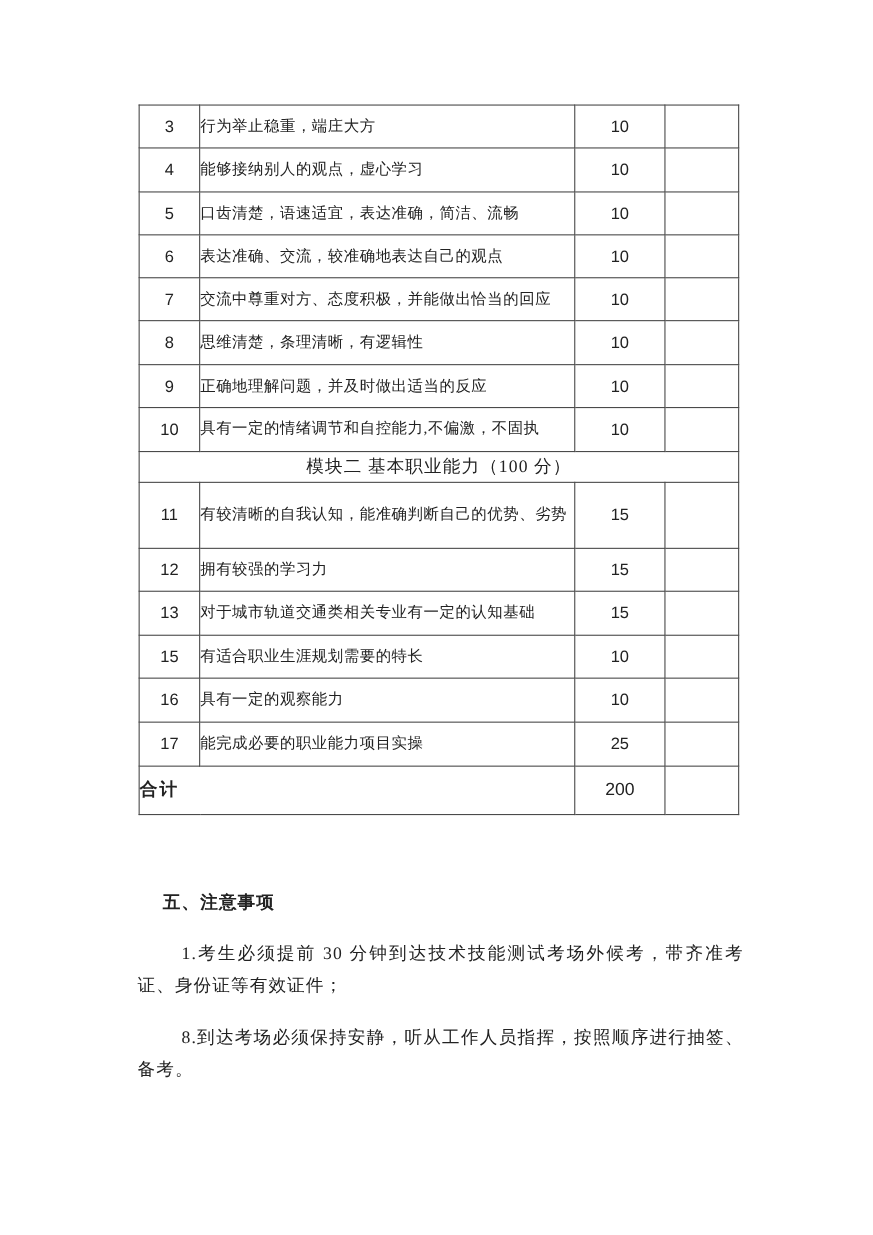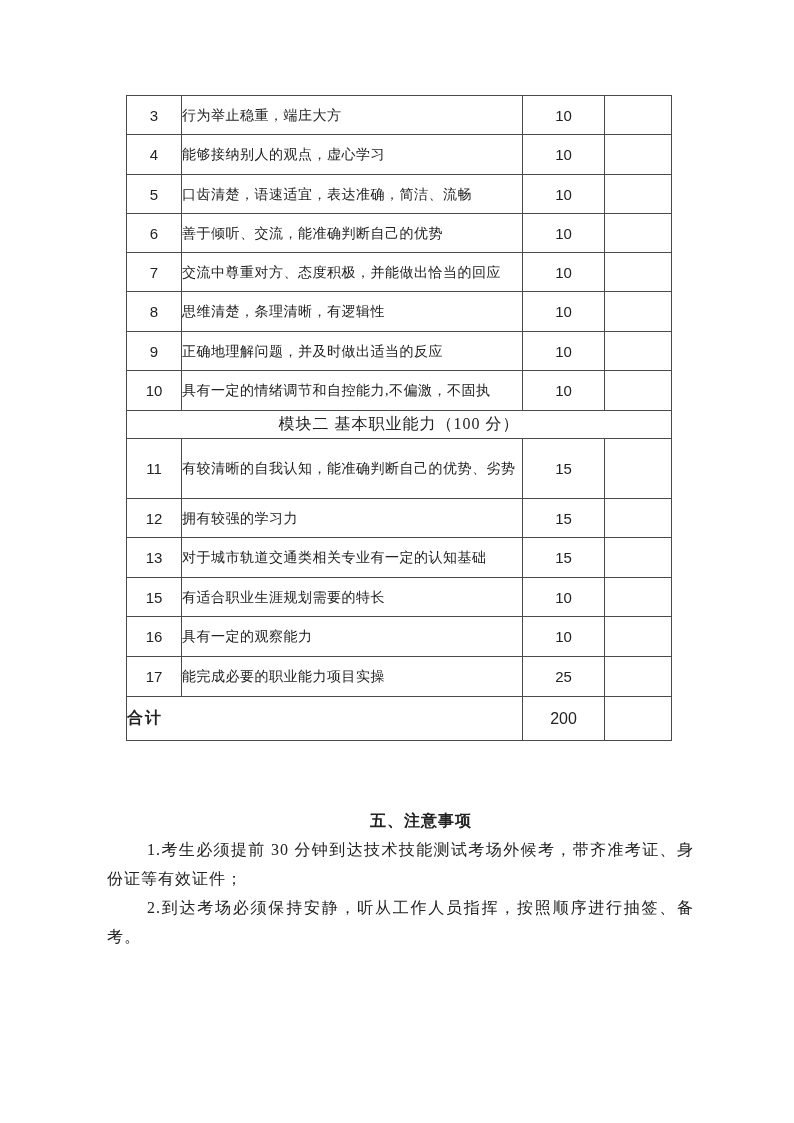--- a/index.html
+++ b/index.html
@@ -60,24 +60,23 @@
     font-size:16px;
   }
   .notes{
     position:absolute;left:107px;top:806px;width:587px;
     font-size:16px;line-height:29px;
   }
   .notes-heading{
     font-weight:bold;
     margin:0 0 0 41px;
     letter-spacing:1px;
-    text-align:center;
   }
   .notes p{
-    margin:0;
+    margin:18px;
     text-indent:40px;
     text-align:justify;
     letter-spacing:1px;
   }
 </style>
 </head>
 <body>
 
 <div class="page">
 
@@ -102,21 +101,21 @@
         <td class="blank"></td>
       </tr>
       <tr class="h39">
         <td class="num">5</td>
         <td class="desc">口齿清楚，语速适宜，表达准确，简洁、流畅</td>
         <td class="score">10</td>
         <td class="blank"></td>
       </tr>
       <tr class="h39">
         <td class="num">6</td>
-        <td class="desc">善于倾听、交流，能准确判断自己的优势</td>
+        <td class="desc">表达准确、交流，较准确地表达自己的观点</td>
         <td class="score">10</td>
         <td class="blank"></td>
       </tr>
       <tr class="h39">
         <td class="num">7</td>
         <td class="desc">交流中尊重对方、态度积极，并能做出恰当的回应</td>
         <td class="score">10</td>
         <td class="blank"></td>
       </tr>
       <tr class="h40">
@@ -183,16 +182,16 @@
         <td colspan="2" class="label">合计</td>
         <td class="score">200</td>
         <td class="blank"></td>
       </tr>
     </tbody>
   </table>
 
   <div class="notes">
     <div class="notes-heading">五、注意事项</div>
     <p>1.考生必须提前 30 分钟到达技术技能测试考场外候考，带齐准考证、身份证等有效证件；</p>
-    <p>2.到达考场必须保持安静，听从工作人员指挥，按照顺序进行抽签、备考。</p>
+    <p>8.到达考场必须保持安静，听从工作人员指挥，按照顺序进行抽签、备考。</p>
   </div>
 
 </div>
 
 </body></html>

